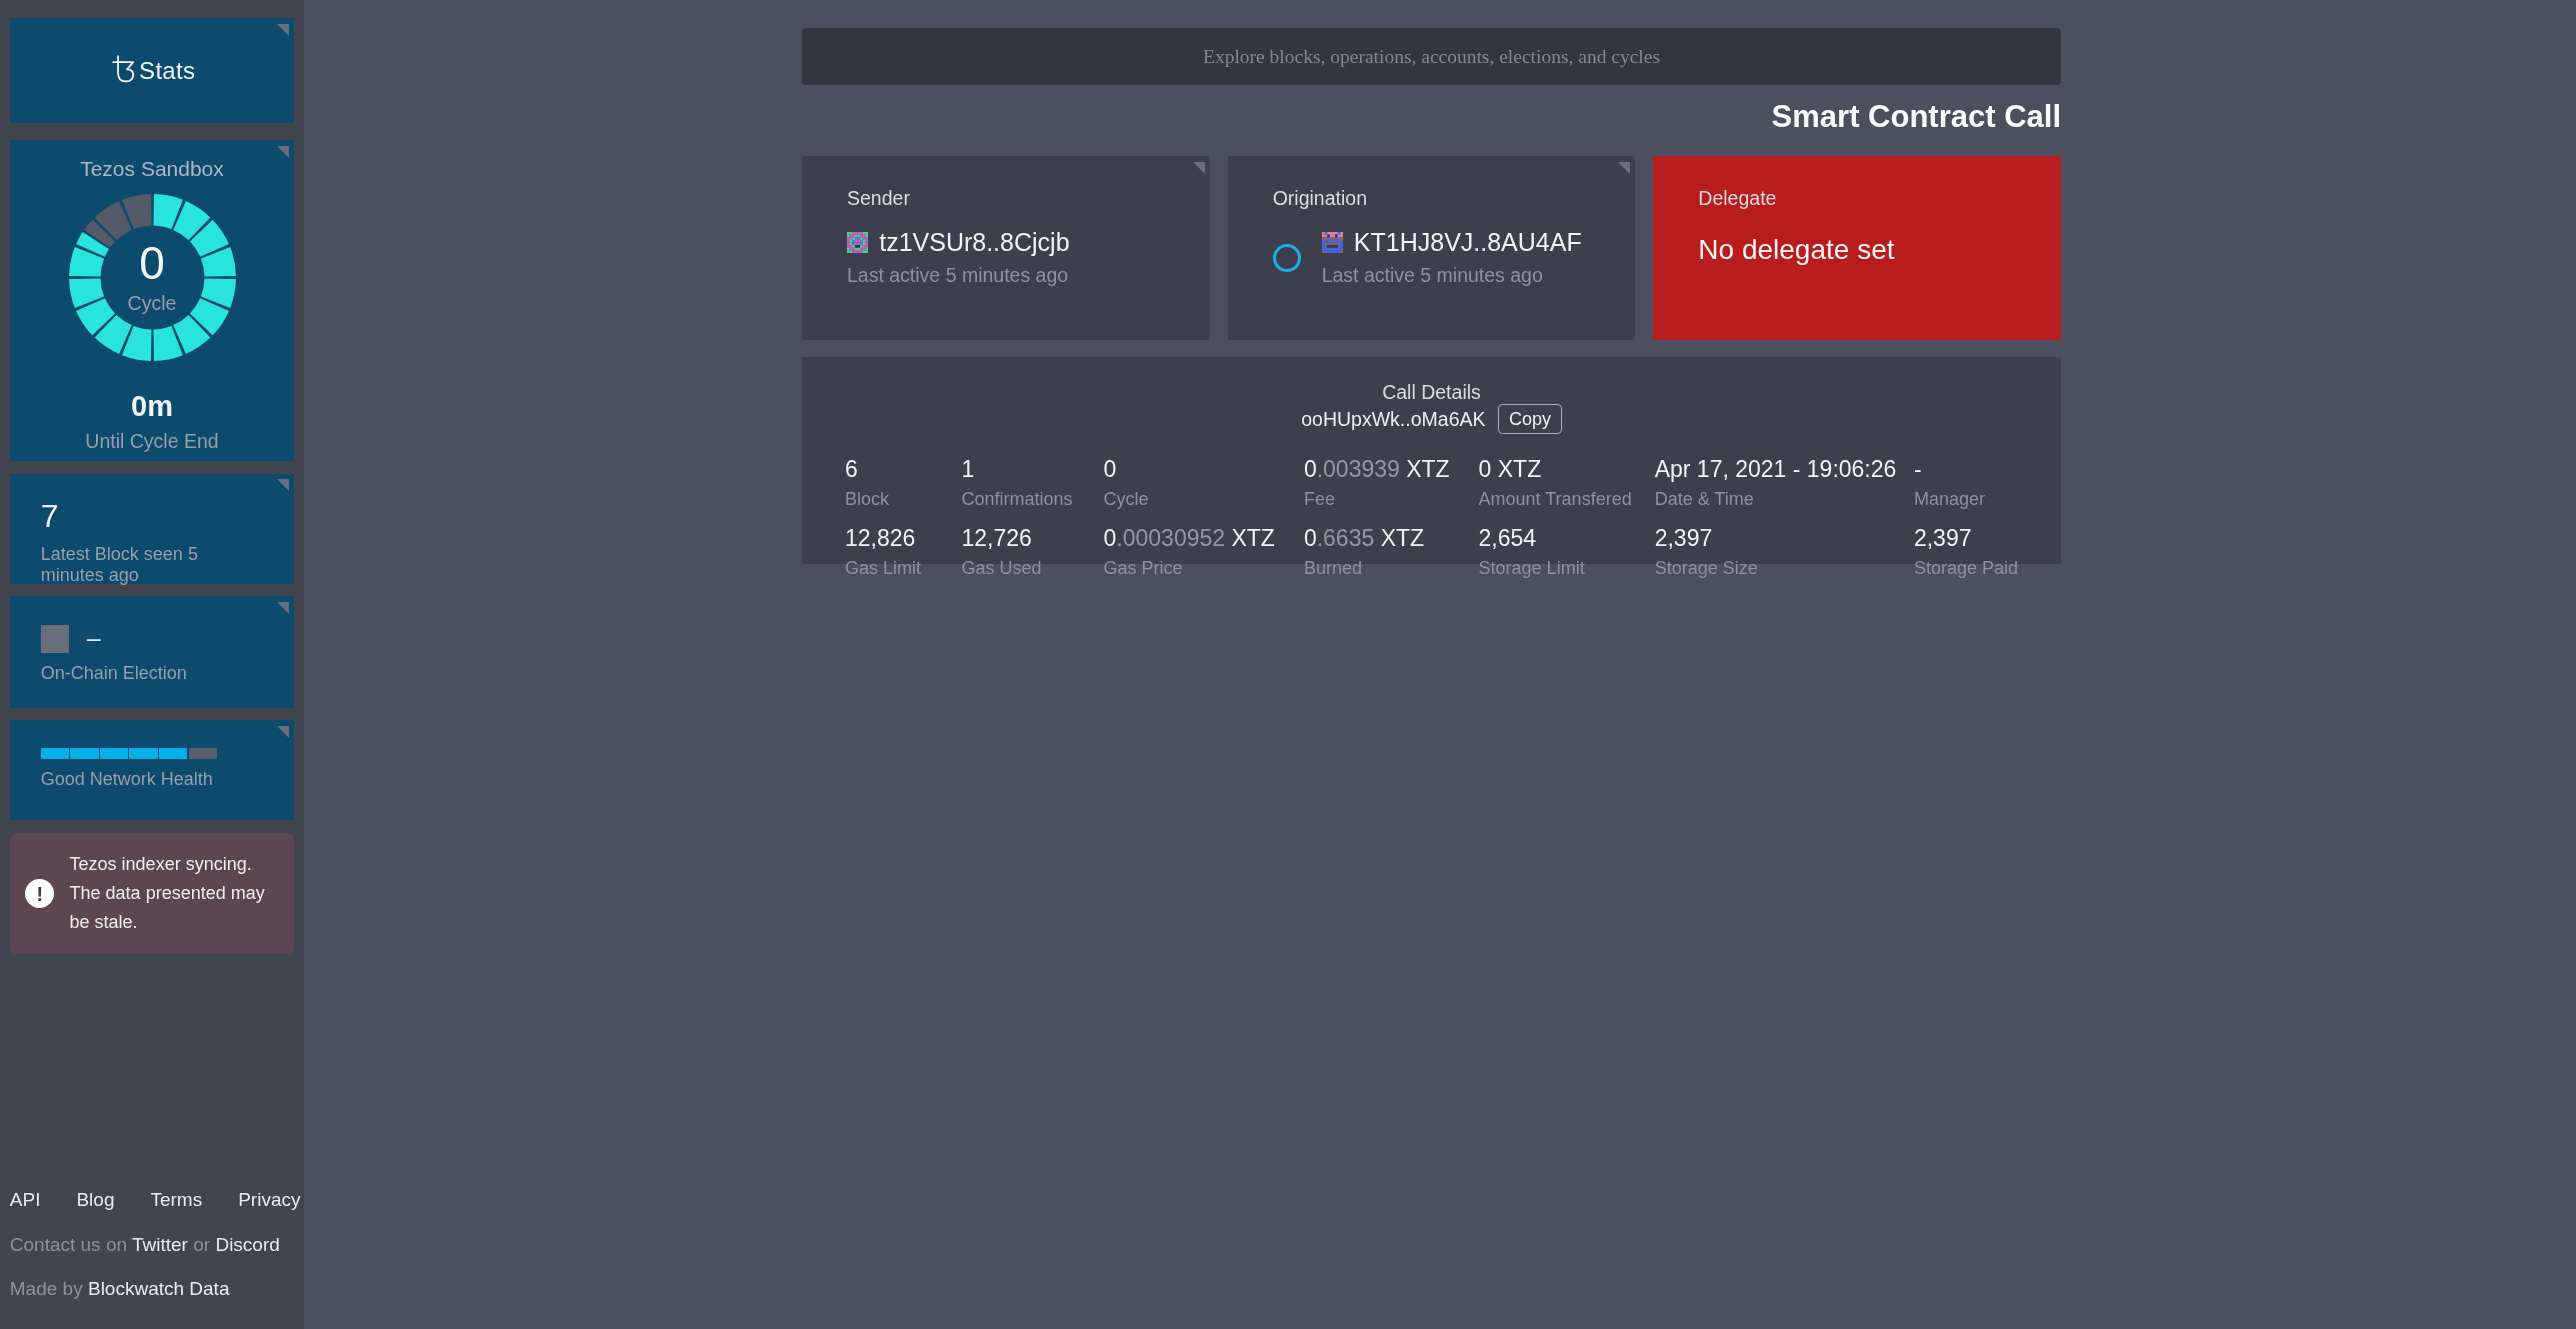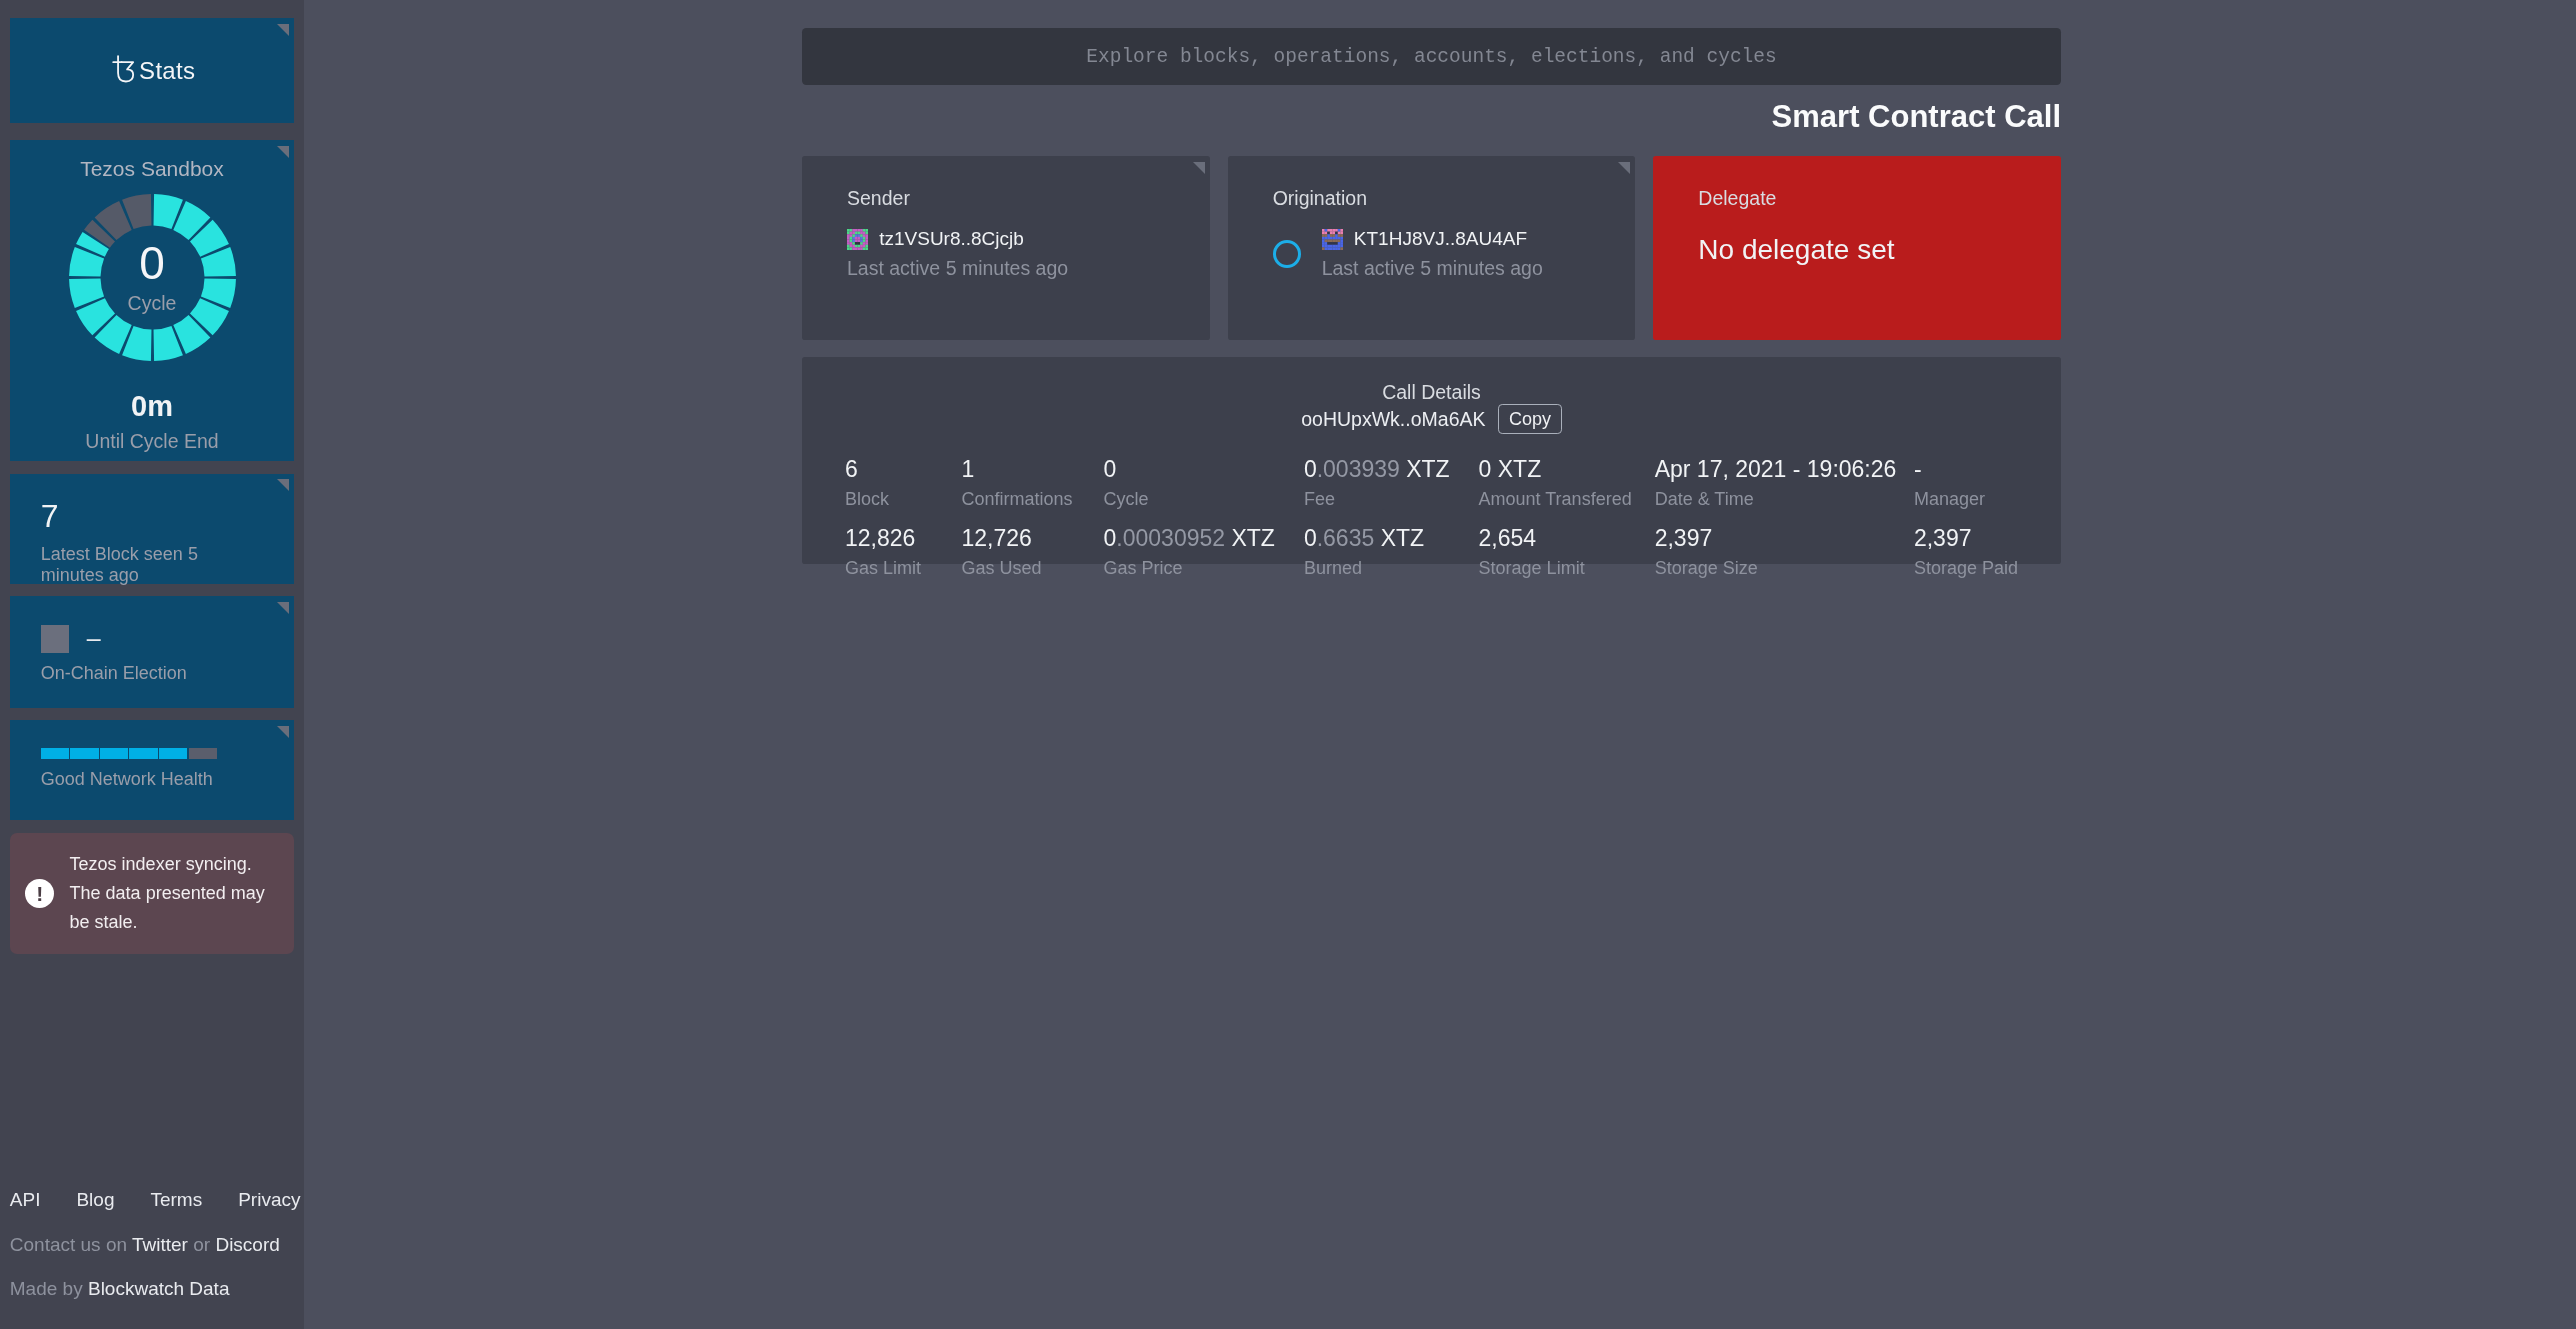--- a/index.html
+++ b/index.html
@@ -53,33 +53,33 @@
   .footer-links { display:flex; gap:36px; }
   .footer-link { font-size:19px; color:#e9ebef; cursor:pointer; text-decoration:none; }
   .footer-line { margin-top:22.3px; font-size:19px; color:#8e929e; }
   .footer-line .wlink { color:#e9ebef; cursor:pointer; }
 
   
   .main { position:absolute; left:304px; top:0; width:2272px; height:1329px; }
   .content { width:1259px; margin-left:498px; }
   .search-bar { margin-top:28px; height:57px; width:100%; background:#33363f;
     border:none; outline:none; border-radius:4.2px; color:#e8eaee; font-size:19.5px;
-    text-align:center; font-family:Liberation Mono, monospace; }
+    text-align:center; font-family:Liberation Serif, serif; }
   .search-bar::placeholder { color:#82education; color:#83879​2; color:#838792; }
   .page-title { margin-top:14px; text-align:right; font-size:31px;
     font-weight:bold; color:#fafbfc; }
 
   .cards-row { margin-top:21px; display:flex; gap:18px; }
   .acct-card { position:relative; flex:1; height:184px; background:#3d404c;
     border-radius:2.8px; padding:31px 28px 0 45px; }
   .acct-card.light { background:#b91c1c; }
   .card-label { font-size:19.5px; color:#d9dce1; }
   .acct-row { margin-top:18px; display:flex; align-items:center; gap:11.2px; }
   .identicon svg { width:21px; height:21px; display:block; image-rendering:pixelated; }
-  .acct-address { font-size:19px; color:#f1f3f5; cursor:pointer; }
+  .acct-address { font-size:25px; color:#f1f3f5; cursor:pointer; }
   .acct-meta { margin-top:7px; font-size:19.5px; color:#8e929e; }
   .spinner { width:28px; height:28px; border-radius:50%;
     border:3.5px solid #1caee8; margin-right:9.8px; }
   .orig-inner { display:inline-block; vertical-align:top; }
   .no-delegate { margin-top:24px; font-size:28px; color:#f1f3f5; }
 
   .details-card { margin-top:17px; height:207px; background:#3d404c;
     border-radius:2.8px; padding:24px 43px 0; }
   .details-head { display:flex; align-items:center; justify-content:space-between;flex-direction:column; }
   .details-title { font-size:19.5px; color:#d9dce1; }

